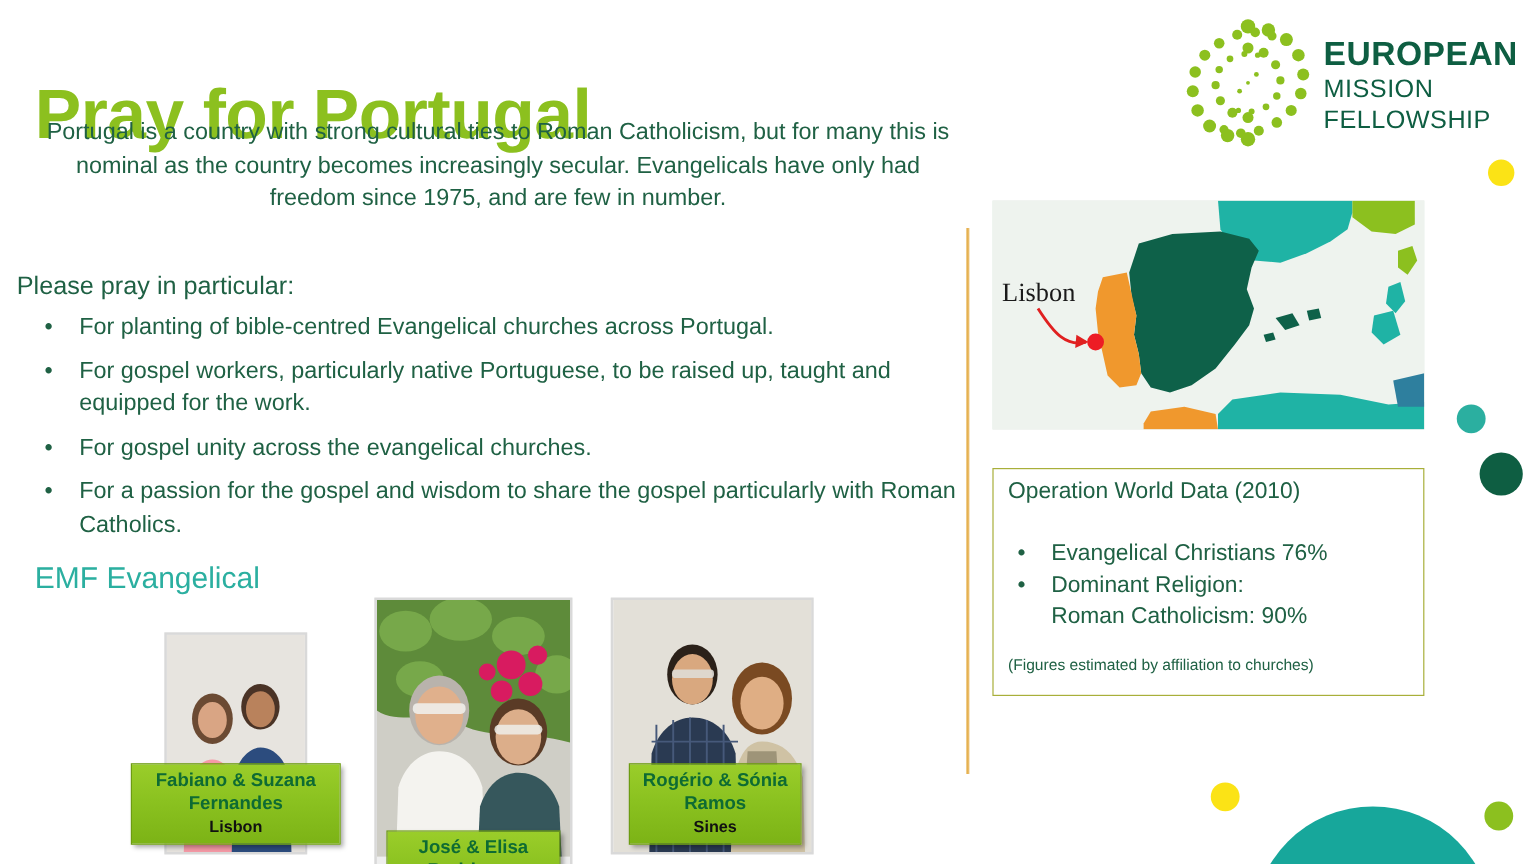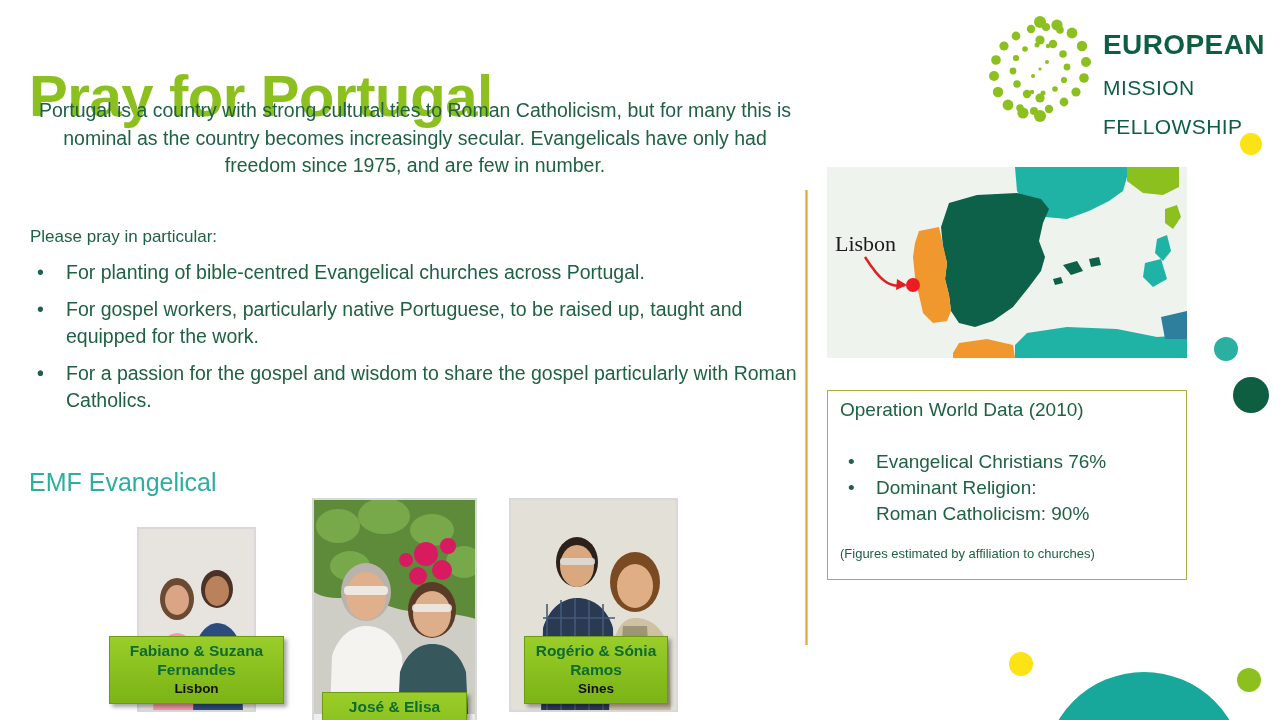--- a/index.html
+++ b/index.html
@@ -37,36 +37,36 @@
     white-space: nowrap;
     margin-top: 48px;
   }
 
   
   #logo { position: absolute; left: 985px; top: 10px; width: 285px; height: 115px; }
   #logo-mark { position: absolute; left: 0; top: 4px; width: 110px; height: 110px; }
   #logo-text { position: absolute; left: 118px; top: 18px; }
   #logo-text .l1 { font-size: 28px; font-weight: bold; color: #0E5E42; letter-spacing: 0.4px; line-height: 1.22; }
   #logo-text .l2,
-  #logo-text .l3 { font-size: 21px; font-weight: normal; color: #0E5E42; letter-spacing: 0.4px; line-height: 1.22; margin-top: 13px; }
+  #logo-text .l3 { font-size: 21px; font-weight: normal; color: #0E5E42; letter-spacing: 0.4px; line-height: 1.22; }
 
   
   #intro-paragraph {
     position: absolute;
     left: 30px; top: 97px;
     width: 770px;
     font-size: 19.5px;
     line-height: 27.5px;
     color: #1F6144;
     text-align: center;
   }
   #please-pray {
     position: absolute;
-    left: 30px; top: 227px;
-    font-size: 17px;
+    left: 14px; top: 227px;
+    font-size: 21px;
     color: #1F6144;
   }
   #prayer-list {
     position: absolute;
     left: 30px; top: 259px;
     width: 775px;
     margin: 0; padding: 0;
     list-style: none;
   }
   #prayer-list li {
@@ -283,20 +283,21 @@
   <li>
     <span class="bullet">•</span>
     <span>For planting of bible-centred Evangelical churches across Portugal.</span>
   </li>
   <li>
     <span class="bullet">•</span>
     <span>For gospel workers, particularly native Portuguese, to be raised up, taught and equipped for the work.</span>
   </li>
   <li>
     <span class="bullet">•</span>
+    <span>For gospel unity across the evangelical churches.</span>
   </li>
   <li>
     <span class="bullet">•</span>
     <span>For a passion for the gospel and wisdom to share the gospel particularly with Roman Catholics.</span>
   </li>
 </ul>
 
 <div id="emf-missionaries-heading">EMF Evangelical</div>
 
 <div id="divider"></div>

